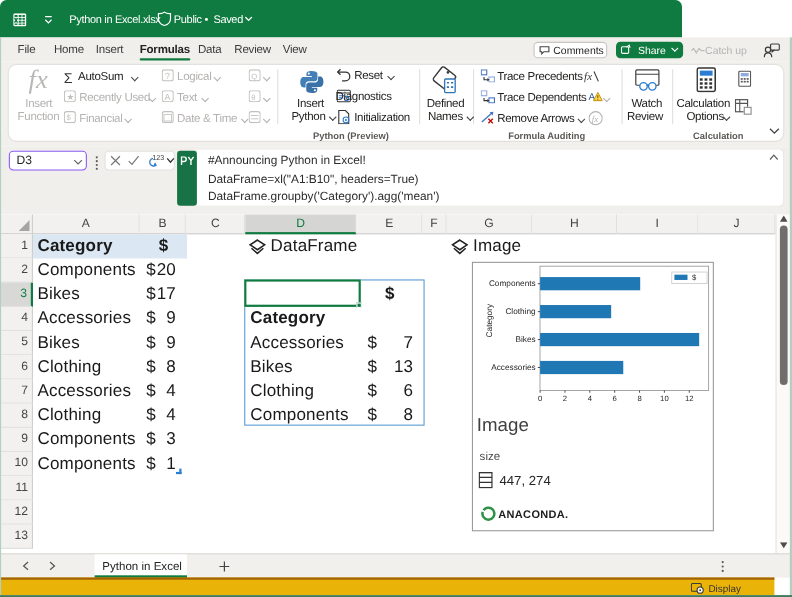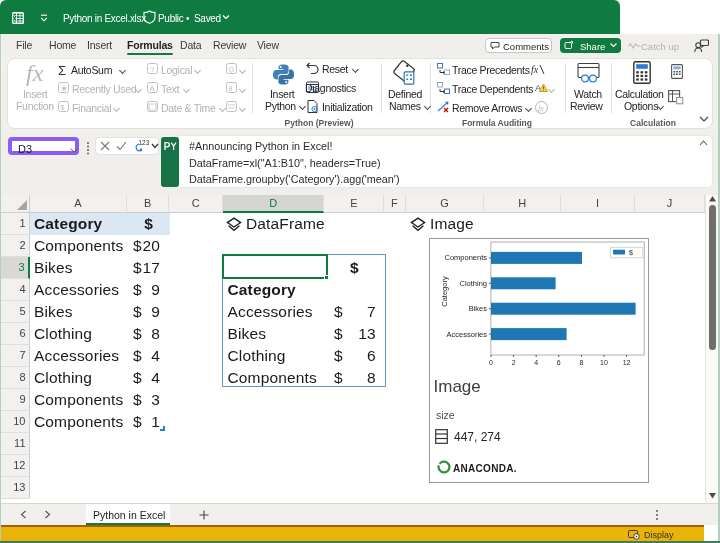--- a/index.html
+++ b/index.html
@@ -17,21 +17,21 @@
 #ribbonbg { position:absolute; left:0; top:56px; width:720px; height:77px; background:#f1f0ec; }
 #ribbonpanel { position:absolute; left:7px; top:58px; width:706px; height:71px; background:#fff; border:1px solid #e3e1dd; border-radius:8px; }
 .rsep { position:absolute; top:63px; height:50px; width:1px; background:#e1dfdc; }
 .rlabel { position:absolute; top:118px; font-size:8.5px; font-weight:bold; color:#5b5955; text-align:center; }
 .rtxt { position:absolute; font-size:10.5px; letter-spacing:-0.3px; color:#252423; white-space:nowrap; }
 .rtxtd { position:absolute; font-size:10.5px; letter-spacing:-0.3px; color:#b4b2b0; white-space:nowrap; }
 .chv { position:absolute; width:5px; height:5px; border-right:1.1px solid #4a4a4a; border-bottom:1.1px solid #4a4a4a; transform:rotate(45deg); }
 .chvd { position:absolute; width:5px; height:5px; border-right:1.1px solid #b4b2b0; border-bottom:1.1px solid #b4b2b0; transform:rotate(45deg); }
 
 #fbar { position:absolute; left:0; top:133px; width:720px; height:62px; background:#f0efec; }
-#namebox { position:absolute; left:8px; top:137px; width:71px; height:18px; background:#fff; border:4px solid #8b5cf6; border-radius:4px; }
+#namebox { position:absolute; left:8px; top:137px; width:71px; height:18px; background:#fff; border:1px solid #8b5cf6; border-radius:4px; }
 #fxinput { position:absolute; left:179px; top:135px; width:534px; height:53px; background:#fff; border:1px solid #e9e7e5; border-left:none; border-radius:0 5px 5px 0; }
 #fxcode { position:absolute; left:189px; top:138px; font-family:Liberation Sans, sans-serif; font-size:10.8px; line-height:16.5px; color:#2b2b2b; white-space:pre; }
 
 #grid { position:absolute; left:0; top:195px; width:706px; height:308px; background:#fff; }
 .colhd { position:absolute; top:195px; height:18px; background:#f2f1f0; border-right:1px solid #e0dfde; border-bottom:1px solid #cfcecd; font-size:11px; color:#444; text-align:center; line-height:17px; }
 .rowhd { position:absolute; left:0; width:30px; background:#f2f1f0; border-bottom:1px solid #e0dfde; border-right:1px solid #cfcecd; font-size:11px; color:#444; text-align:right; padding-right:3.5px; line-height:21px; }
 .cell { position:absolute; font-size:15.5px; letter-spacing:0.15px; color:#1a1a1a; line-height:22px; white-space:nowrap; }
 .b { font-weight:bold; }
 
 #vscroll { position:absolute; left:705px; top:195px; width:12.5px; height:308px; background:#fbfaf9; border-left:1px solid #e4e2e0; }

